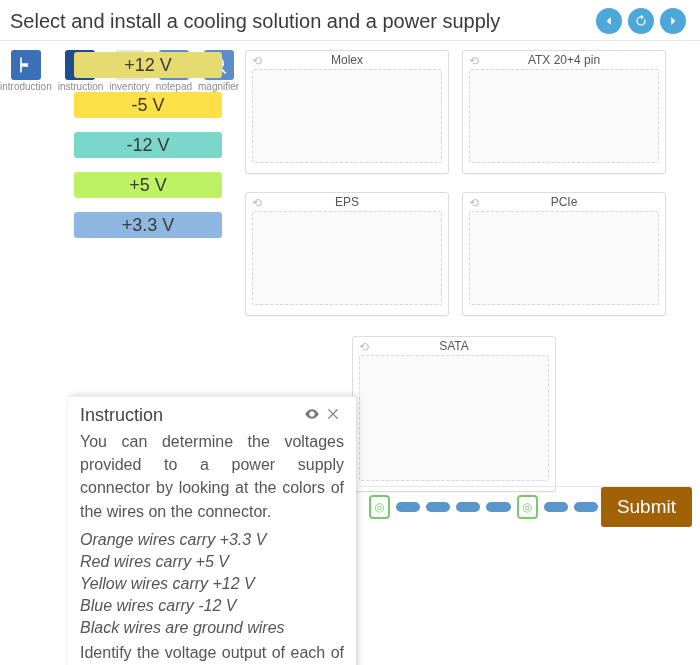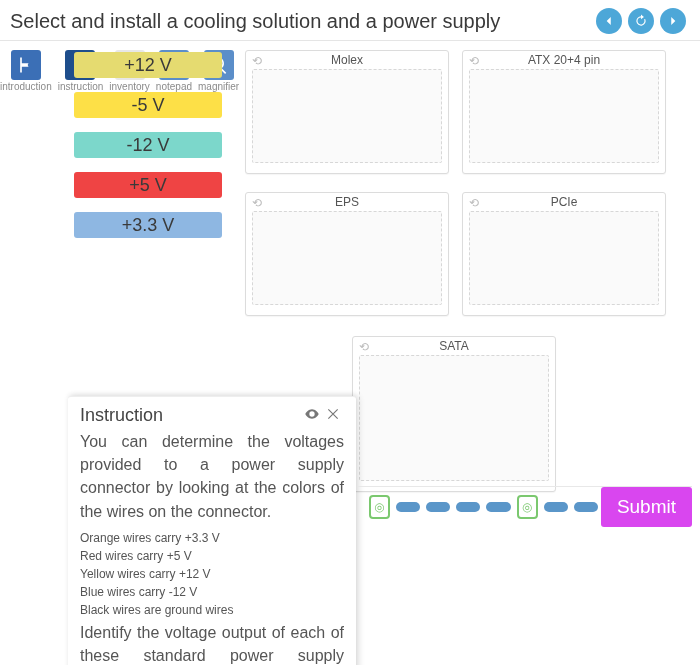--- a/index.html
+++ b/index.html
@@ -143,21 +143,21 @@
   .panel-head h2 {
     font-size: 18px; font-weight: 500; color:#444;
     flex:1;
   }
   .panel-head .ico { width:18px; color:#777; cursor:pointer; margin-left:4px; }
   .panel p {
     font-size: 16px; line-height: 1.45; color:#555;
     margin: 4px 0 8px 0;
     text-align: justify;
   }
-  .panel .line { font-size:12px; color:#555; margin: 4px 0; }
+  .panel .line { font-size:16px; color:#555; margin: 4px 0; font-style: italic; }
 
   
   .strip {
     position: absolute;
     left: 298px; right: 0; top: 442px;
     height: 40px;
     display:flex; align-items:center;
     border-top: 1px solid #e8e8e8;
     padding-left: 8px;
   }
@@ -171,21 +171,21 @@
     width: 24px; height: 24px; border-radius:4px;
     border: 2px solid #7bc86f;
     display:flex;align-items:center;justify-content:center;
     color:#7bc86f; font-size:12px;
     background:transparent;
   }
   .submit-btn {
     margin-left:auto;
     height: 40px;
     padding: 2px 16px;
-    background:#d946ef;
+    background:#a16207;
     color:#fff;
     font-size: 19px;
     display:flex; align-items:center;
     border-radius: 3px;
     cursor:pointer;
   }
 </style>
 </head>
 <body>
 
@@ -261,21 +261,21 @@
     <div class="side-label">provided</div>
   </div>
 </div>
 
 <div class="main">
 
   <div class="chips">
     <div class="chip" style="background:#e5db70">+12 V</div>
     <div class="chip" style="background:#fde047">-5 V</div>
     <div class="chip" style="background:#7cd7cb">-12 V</div>
-    <div class="chip" style="background:#ef4444">+5 V</div>
+    <div class="chip" style="background:#bef264">+5 V</div>
     <div class="chip" style="background:#8eb7e2">+3.3 V</div>
   </div>
 
   <div id="t-molex" class="target">
     <div class="target-head">
         <span class="link-ico">⟲</span>
         <span class="target-title">Molex</span>
       </div>
     <div class="target-body"></div>
   </div>

